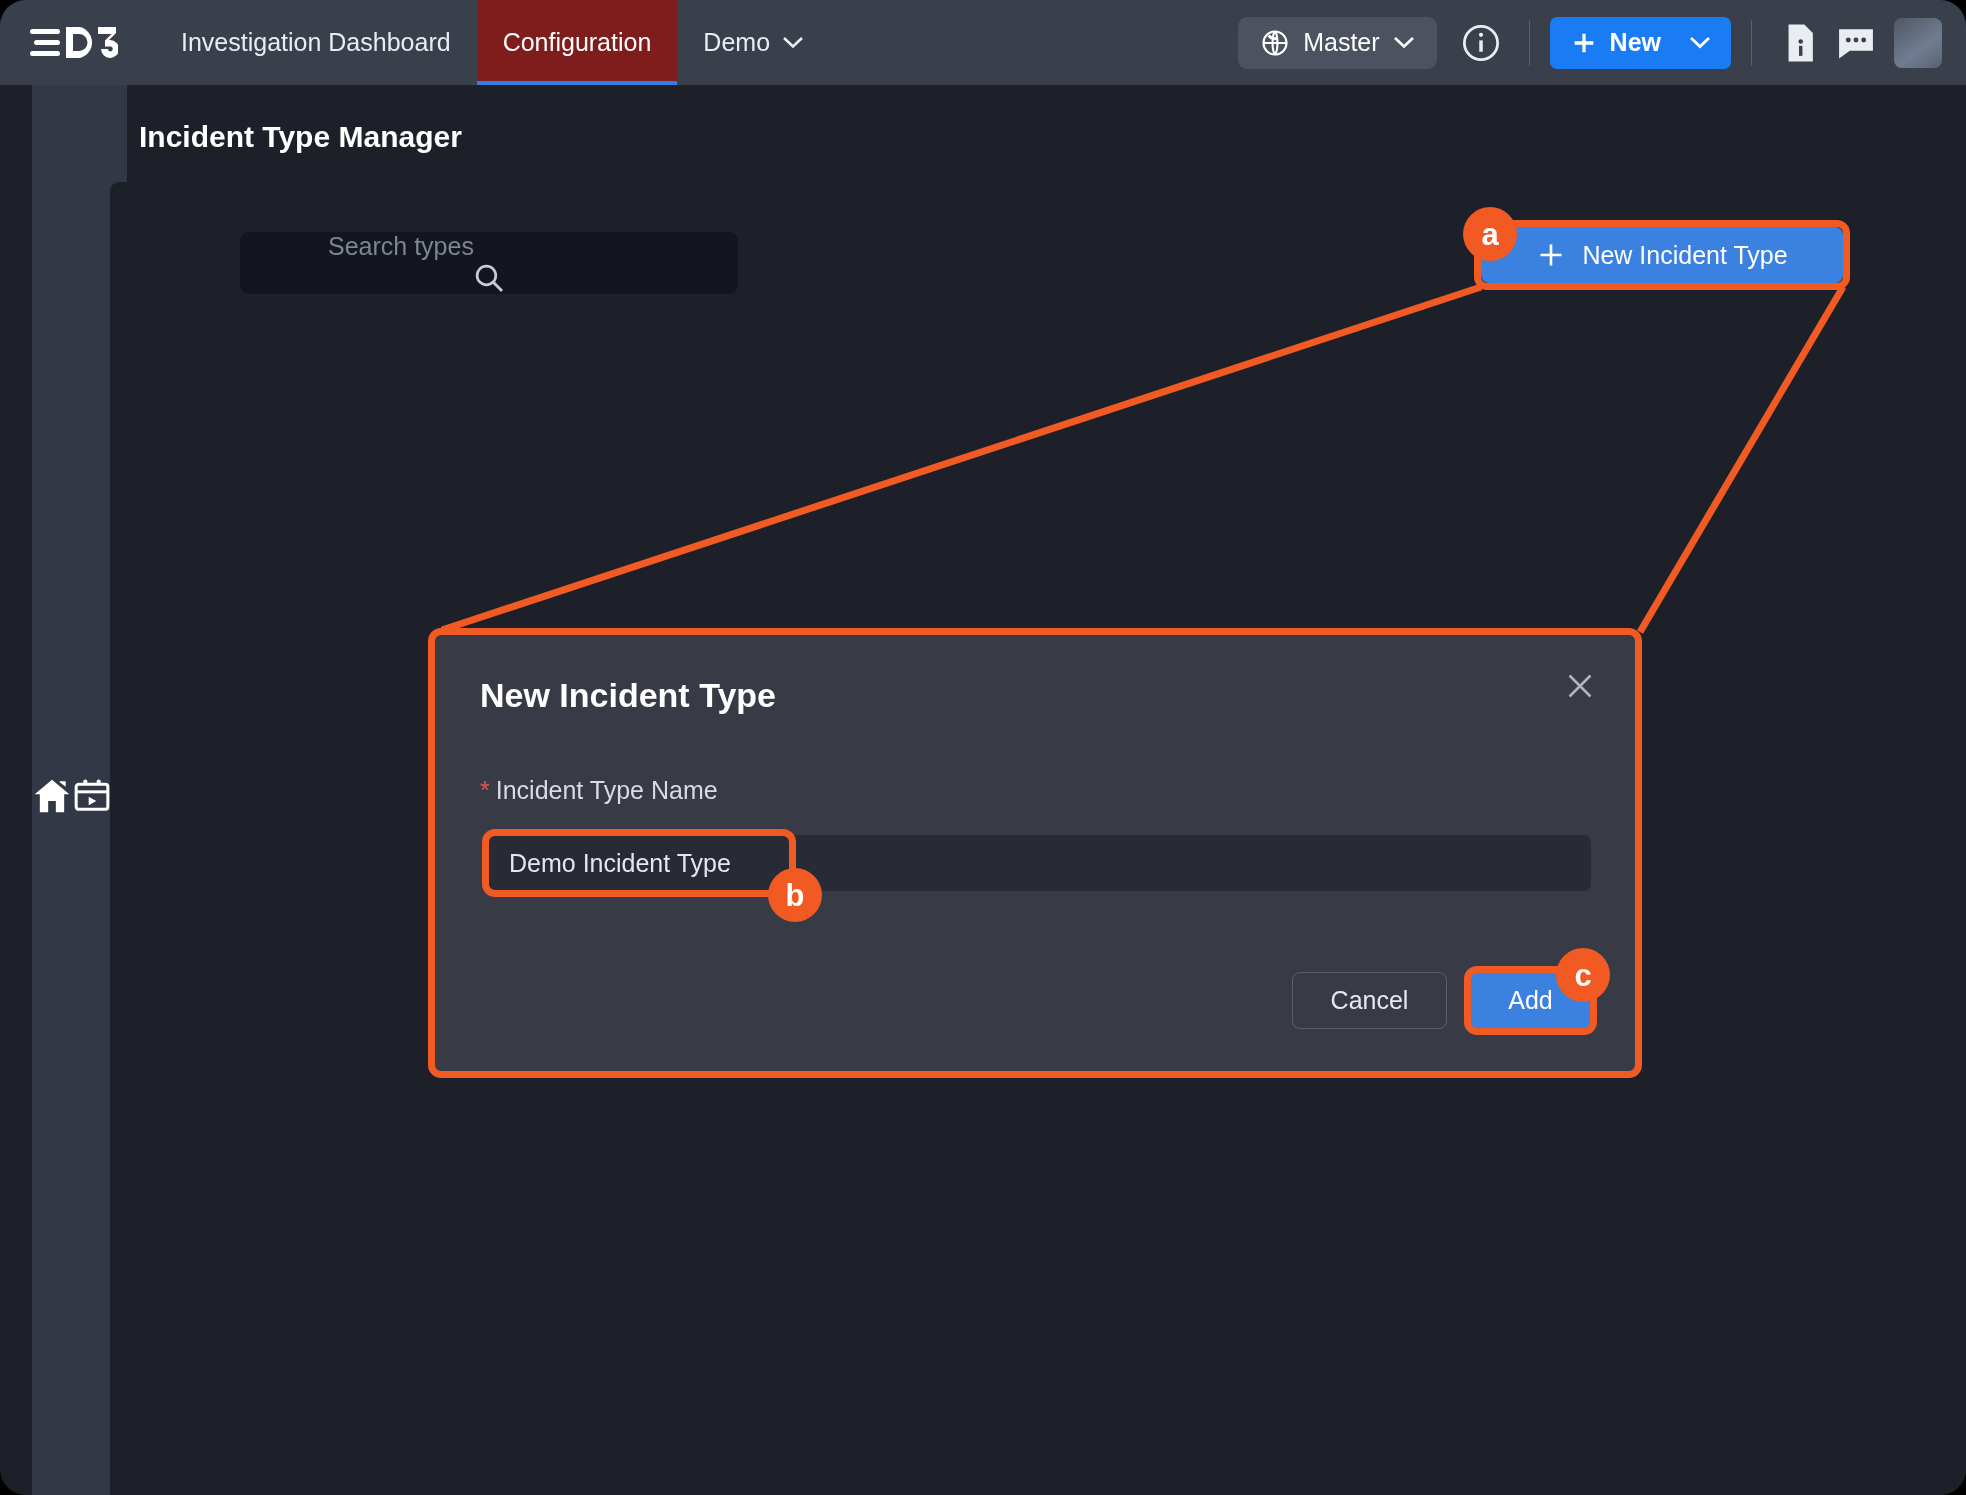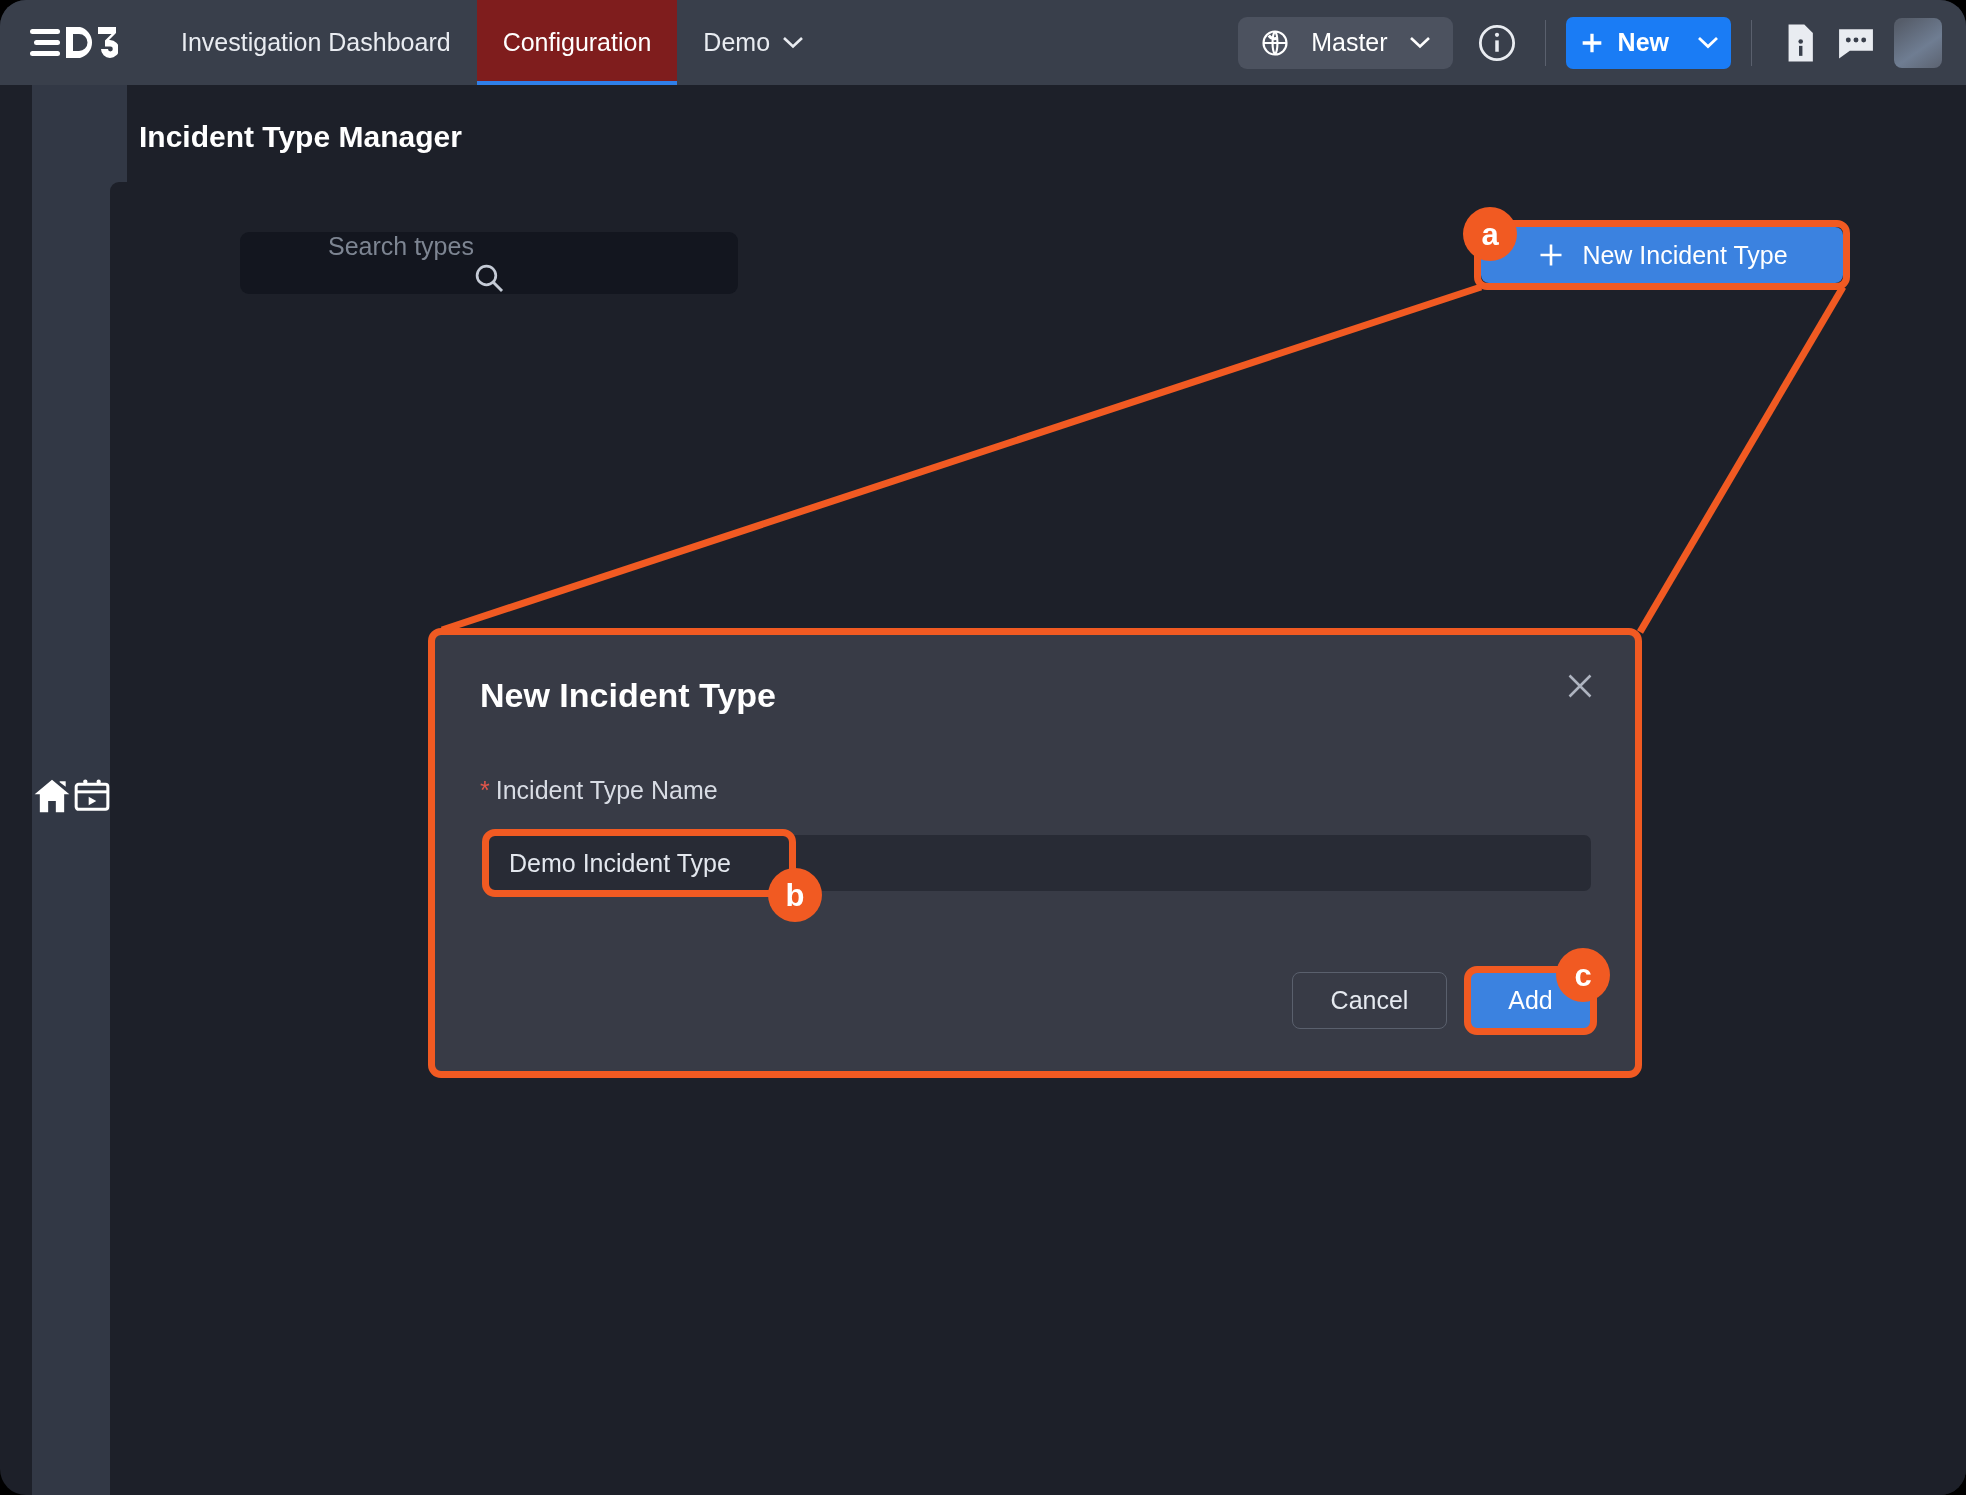--- a/index.html
+++ b/index.html
@@ -37,33 +37,33 @@
   }
   .nav-item.active {
     background: #7f1d1d; color: #ffffff;
   }
   .nav-item.active::after {
     content: ""; position: absolute; left: 0; right: 0; bottom: 0;
     height: 4px; background: #2f7fe8;
   }
   .nav-spacer { flex: 1; }
   .master-pill {
-    display: flex; align-items: center; gap: 21px;
+    display: flex; align-items: center; gap: 13px;
     height: 52px; padding: 0 22px; border-radius: 9px;
     background: #4c525f; color: #fff; font-size: 25px;
     margin-right: 16px;
   }
   .icon-btn {
     width: 56px; height: 56px; display: flex; align-items: center;
     justify-content: center; color: #e9ecf1;
   }
   .vdiv { width: 1px; height: 46px; background: #5a606d; margin: 0 20px; }
   .new-btn {
     display: flex; align-items: center; gap: 12px;
-    height: 52px; padding: 0 12px; border-radius: 7px;
+    height: 52px; padding: 0 20px; border-radius: 7px;
     background: #1a7cf5; color: #fff; font-size: 25px; font-weight: bold;
   }
   .avatar {
     width: 48px; height: 50px; border-radius: 8px;
     background: linear-gradient(145deg, #565d6a 10%, #6f7d92 60%, #5b6270 100%);
     margin-right: 24px; margin-left: 10px;
   }
 
   
   .sidebar {

